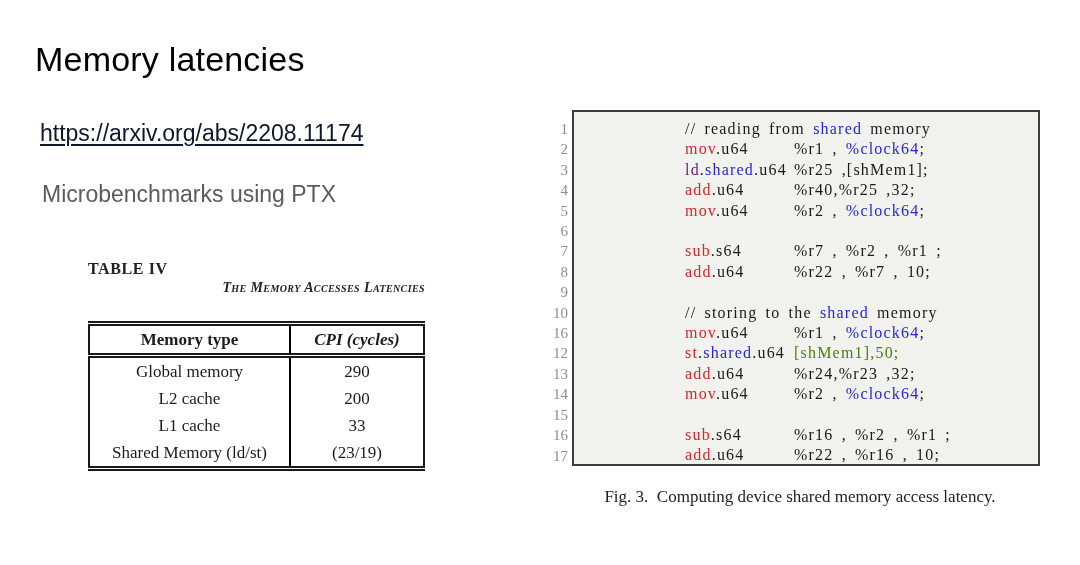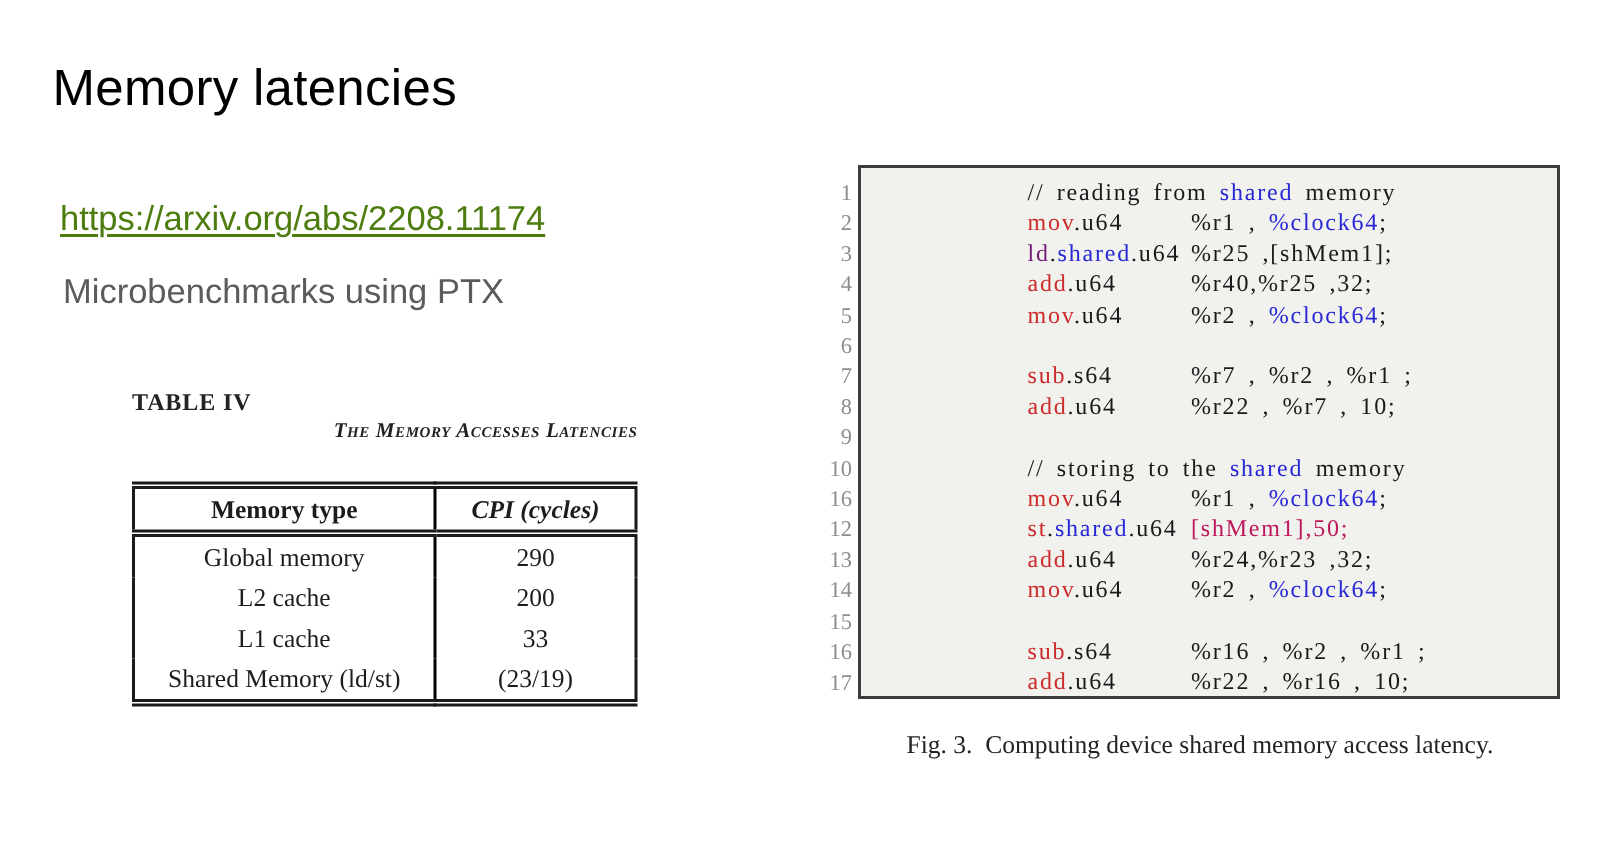--- a/index.html
+++ b/index.html
@@ -8,22 +8,22 @@
 
   .slide { position: relative; width: 1080px; height: 565px; background: #ffffff; }
 
   .slide-title {
     position: absolute; left: 35px; top: 40px;
     font-size: 34px; font-weight: 400; color: #000000;
     letter-spacing: 0.2px;
   }
 
   .arxiv-link {
-    position: absolute; left: 40px; top: 132px;
-    font-size: 23px; color: #4d7c0f;
+    position: absolute; left: 40px; top: 120px;
+    font-size: 23px; color: #0f172a;
     text-decoration: underline; text-decoration-thickness: 1.5px; text-underline-offset: 3px;
   }
 
   .subtitle {
     position: absolute; left: 42px; top: 181px;
     font-size: 23px; color: #5b5b5b;
   }
 
   
   .table-fig {
@@ -149,21 +149,21 @@
         <div class="code-line"><span class="lhs"><span style="color: rgb(204, 43, 43);">mov</span><span style="color: rgb(26, 26, 26);">.u64</span></span><span class="rhs"><span style="color: rgb(26, 26, 26);">%r1 , </span><span style="color: rgb(39, 39, 214);">%clock64</span><span style="color: rgb(26, 26, 26);">;</span></span></div>
         <div class="code-line"><span class="lhs"><span style="color: #701a75;">ld</span><span style="color: rgb(26, 26, 26);">.</span><span style="color: rgb(39, 39, 214);">shared</span><span style="color: rgb(26, 26, 26);">.u64</span></span><span class="rhs"><span style="color: rgb(26, 26, 26);">%r25 ,[shMem1];</span></span></div>
         <div class="code-line"><span class="lhs"><span style="color: rgb(204, 43, 43);">add</span><span style="color: rgb(26, 26, 26);">.u64</span></span><span class="rhs"><span style="color: rgb(26, 26, 26);">%r40,%r25 ,32;</span></span></div>
         <div class="code-line"><span class="lhs"><span style="color: rgb(204, 43, 43);">mov</span><span style="color: rgb(26, 26, 26);">.u64</span></span><span class="rhs"><span style="color: rgb(26, 26, 26);">%r2 , </span><span style="color: rgb(39, 39, 214);">%clock64</span><span style="color: rgb(26, 26, 26);">;</span></span></div>
         <div class="code-line"><span class="lhs"></span></div>
         <div class="code-line"><span class="lhs"><span style="color: rgb(204, 43, 43);">sub</span><span style="color: rgb(26, 26, 26);">.s64</span></span><span class="rhs"><span style="color: rgb(26, 26, 26);">%r7 , %r2 , %r1 ;</span></span></div>
         <div class="code-line"><span class="lhs"><span style="color: rgb(204, 43, 43);">add</span><span style="color: rgb(26, 26, 26);">.u64</span></span><span class="rhs"><span style="color: rgb(26, 26, 26);">%r22 , %r7 ,  10;</span></span></div>
         <div class="code-line"><span class="lhs"></span></div>
         <div class="code-line"><span class="lhs"><span style="color: rgb(26, 26, 26);">// storing to the </span><span style="color: rgb(39, 39, 214);">shared</span><span style="color: rgb(26, 26, 26);"> memory</span></span></div>
         <div class="code-line"><span class="lhs"><span style="color: rgb(204, 43, 43);">mov</span><span style="color: rgb(26, 26, 26);">.u64</span></span><span class="rhs"><span style="color: rgb(26, 26, 26);">%r1 , </span><span style="color: rgb(39, 39, 214);">%clock64</span><span style="color: rgb(26, 26, 26);">;</span></span></div>
-        <div class="code-line"><span class="lhs"><span style="color: rgb(204, 43, 43);">st</span><span style="color: rgb(26, 26, 26);">.</span><span style="color: rgb(39, 39, 214);">shared</span><span style="color: rgb(26, 26, 26);">.u64</span></span><span class="rhs"><span style="color: #be185d;"> [shMem1],50;</span></span></div>
+        <div class="code-line"><span class="lhs"><span style="color: rgb(204, 43, 43);">st</span><span style="color: rgb(26, 26, 26);">.</span><span style="color: rgb(39, 39, 214);">shared</span><span style="color: rgb(26, 26, 26);">.u64</span></span><span class="rhs"><span style="color: #4d7c0f;"> [shMem1],50;</span></span></div>
         <div class="code-line"><span class="lhs"><span style="color: rgb(204, 43, 43);">add</span><span style="color: rgb(26, 26, 26);">.u64</span></span><span class="rhs"><span style="color: rgb(26, 26, 26);">%r24,%r23 ,32;</span></span></div>
         <div class="code-line"><span class="lhs"><span style="color: rgb(204, 43, 43);">mov</span><span style="color: rgb(26, 26, 26);">.u64</span></span><span class="rhs"><span style="color: rgb(26, 26, 26);">%r2 , </span><span style="color: rgb(39, 39, 214);">%clock64</span><span style="color: rgb(26, 26, 26);">;</span></span></div>
         <div class="code-line"><span class="lhs"></span></div>
         <div class="code-line"><span class="lhs"><span style="color: rgb(204, 43, 43);">sub</span><span style="color: rgb(26, 26, 26);">.s64</span></span><span class="rhs"><span style="color: rgb(26, 26, 26);">%r16 , %r2 , %r1 ;</span></span></div>
         <div class="code-line"><span class="lhs"><span style="color: rgb(204, 43, 43);">add</span><span style="color: rgb(26, 26, 26);">.u64</span></span><span class="rhs"><span style="color: rgb(26, 26, 26);">%r22 , %r16 ,  10;</span></span></div>
       </div>
   </figure>
 
   <div class="fig-caption">Fig. 3.  Computing device shared memory access latency.</div>
 

